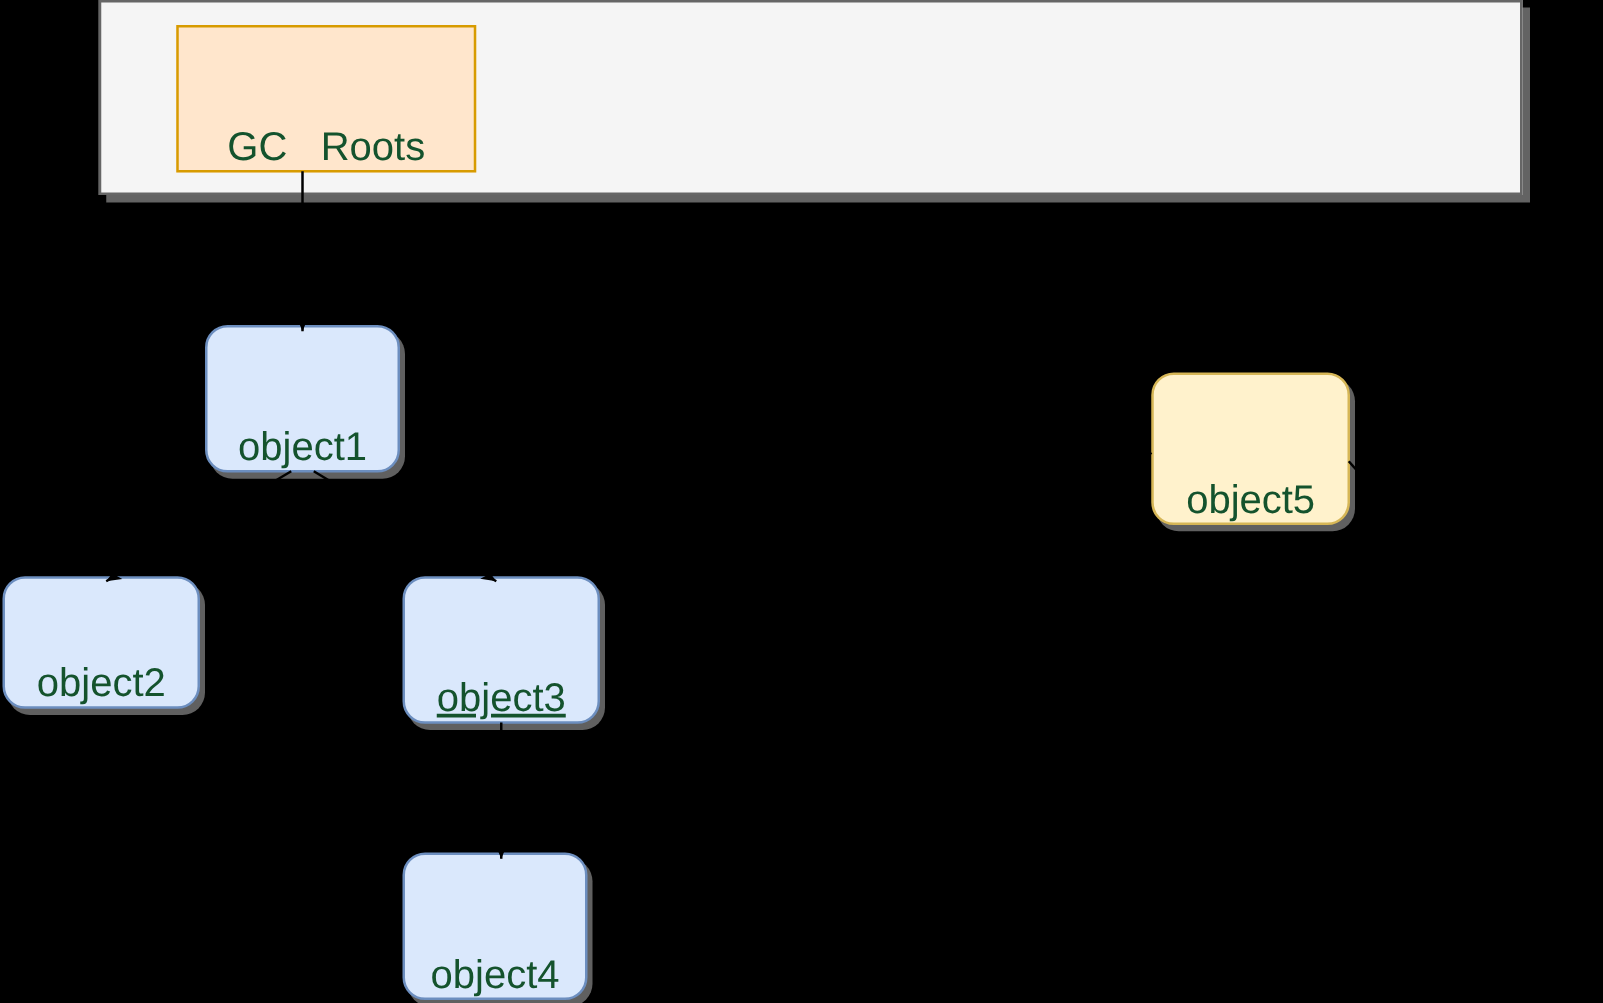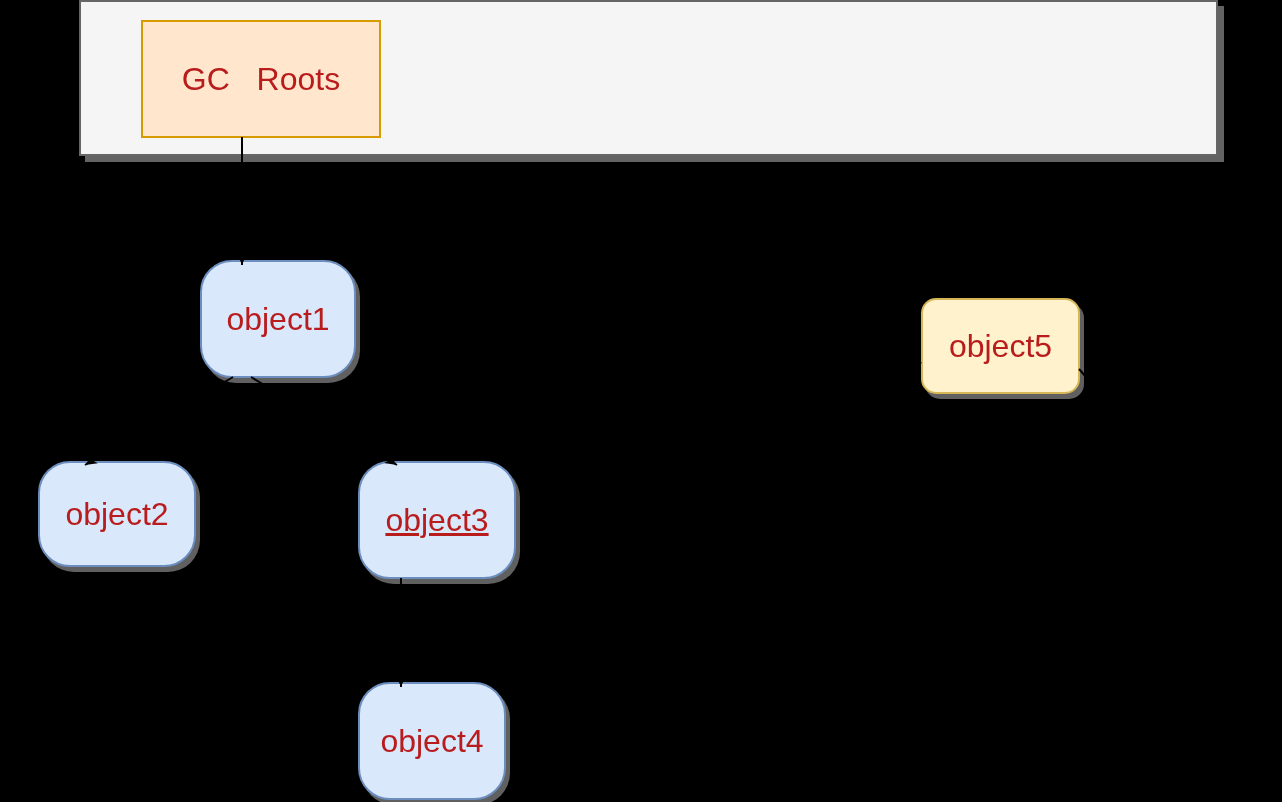--- a/index.html
+++ b/index.html
@@ -19,50 +19,49 @@
     background:#f5f5f5;
     border:2px solid #666666;
     box-shadow:6px 6px 0 rgba(110,110,110,0.9);
     z-index:1;
   }
 
   
   .node{
     position:absolute;
     box-sizing:border-box;
-    display:flex;align-items:center;justify-content:center;
+    display:flex;align-items:flex-end;justify-content:center;
     font-size:32px;
-    color:#b91c1c;
+    color:#14532d;
     z-index:2;
   }
   .node-root{
     left:141px;top:20px;width:240px;height:118px;
     background:#ffe6cc;
     border:2px solid #d79b00;
     white-space:pre;
     z-index:2;
   }
   .node-blue{
     background:#dae8fc;
     border:2px solid #6c8ebf;
-    border-radius:32px;
+    border-radius:18px;
     box-shadow:4px 5px 0 rgba(128,128,128,0.75);
-    margin-left:36px;
   }
   .node-yellow{
     background:#fff2cc;
     border:2px solid #d6b656;
     border-radius:18px;
     box-shadow:4px 5px 0 rgba(128,128,128,0.75);
   }
   #node-object1{left:164px;top:260px;width:156px;height:118px;}
   #node-object2{left:2px;  top:461px;width:158px;height:106px;}
   #node-object3{left:322px;top:461px;width:158px;height:118px;text-decoration:underline;}
   #node-object4{left:322px;top:682px;width:148px;height:118px;}
-  #node-object5{left:921px;top:298px;width:159px;height:96px;border-radius:15px;}
+  #node-object5{left:921px;top:298px;width:159px;height:122px;}
   #node-object6{left:721px;top:501px;width:159px;height:118px;}
   #node-object7{left:1121px;top:501px;width:158px;height:117px;}
 
   
   .edges{
     position:absolute;left:0;top:0;width:1282px;height:802px;
     z-index:3;
     pointer-events:none;
   }
   .edge{stroke:#000000;stroke-width:2;fill:none;}

